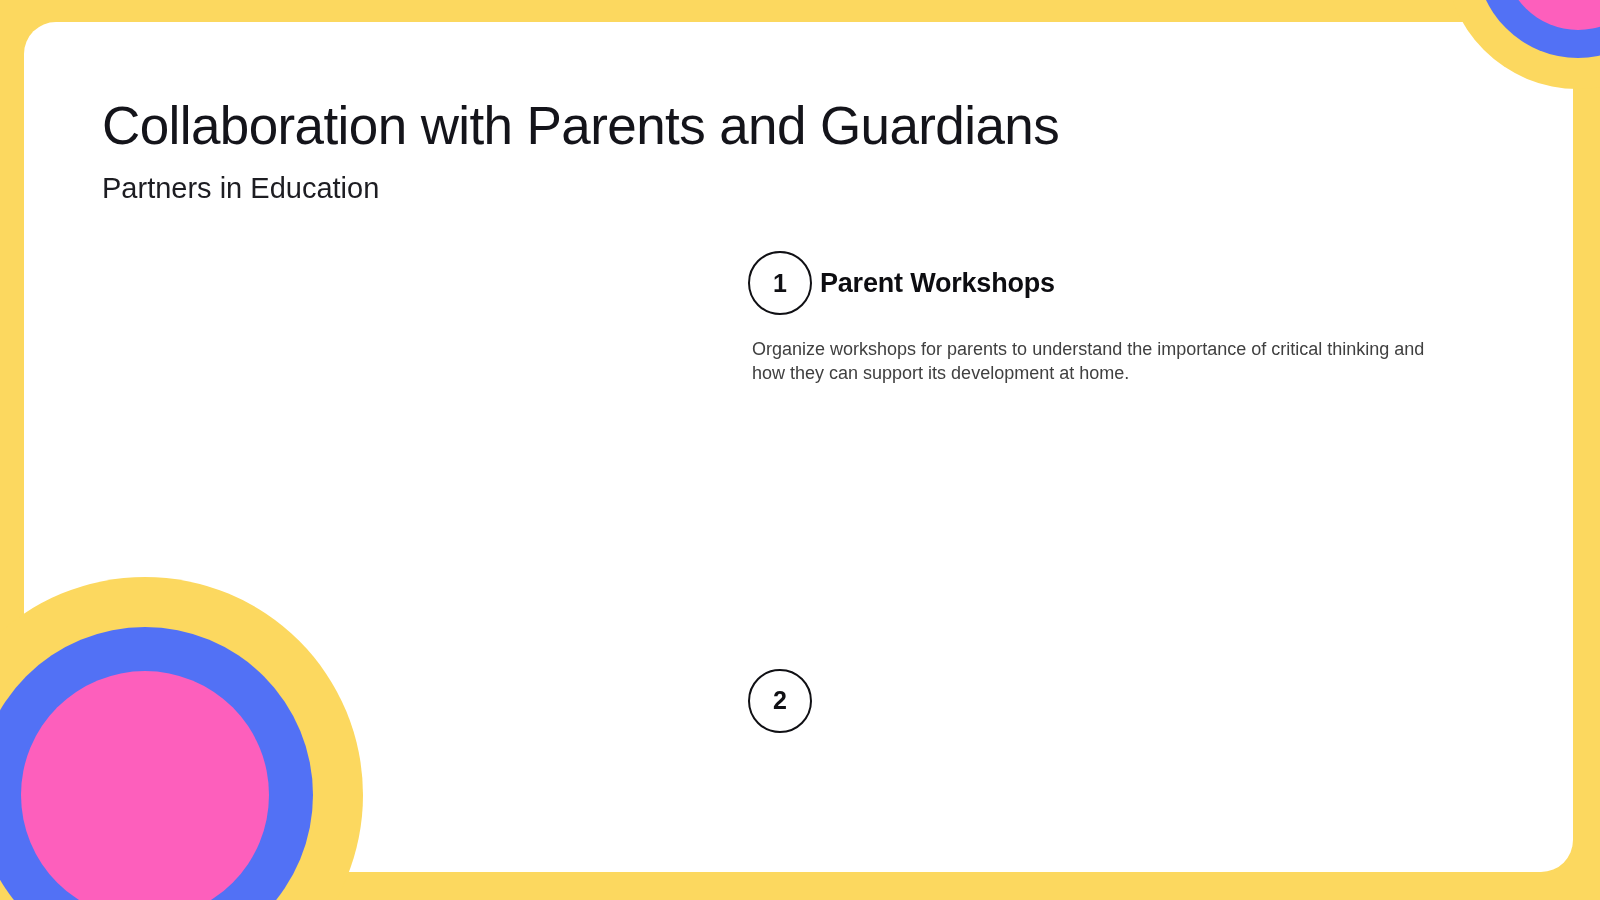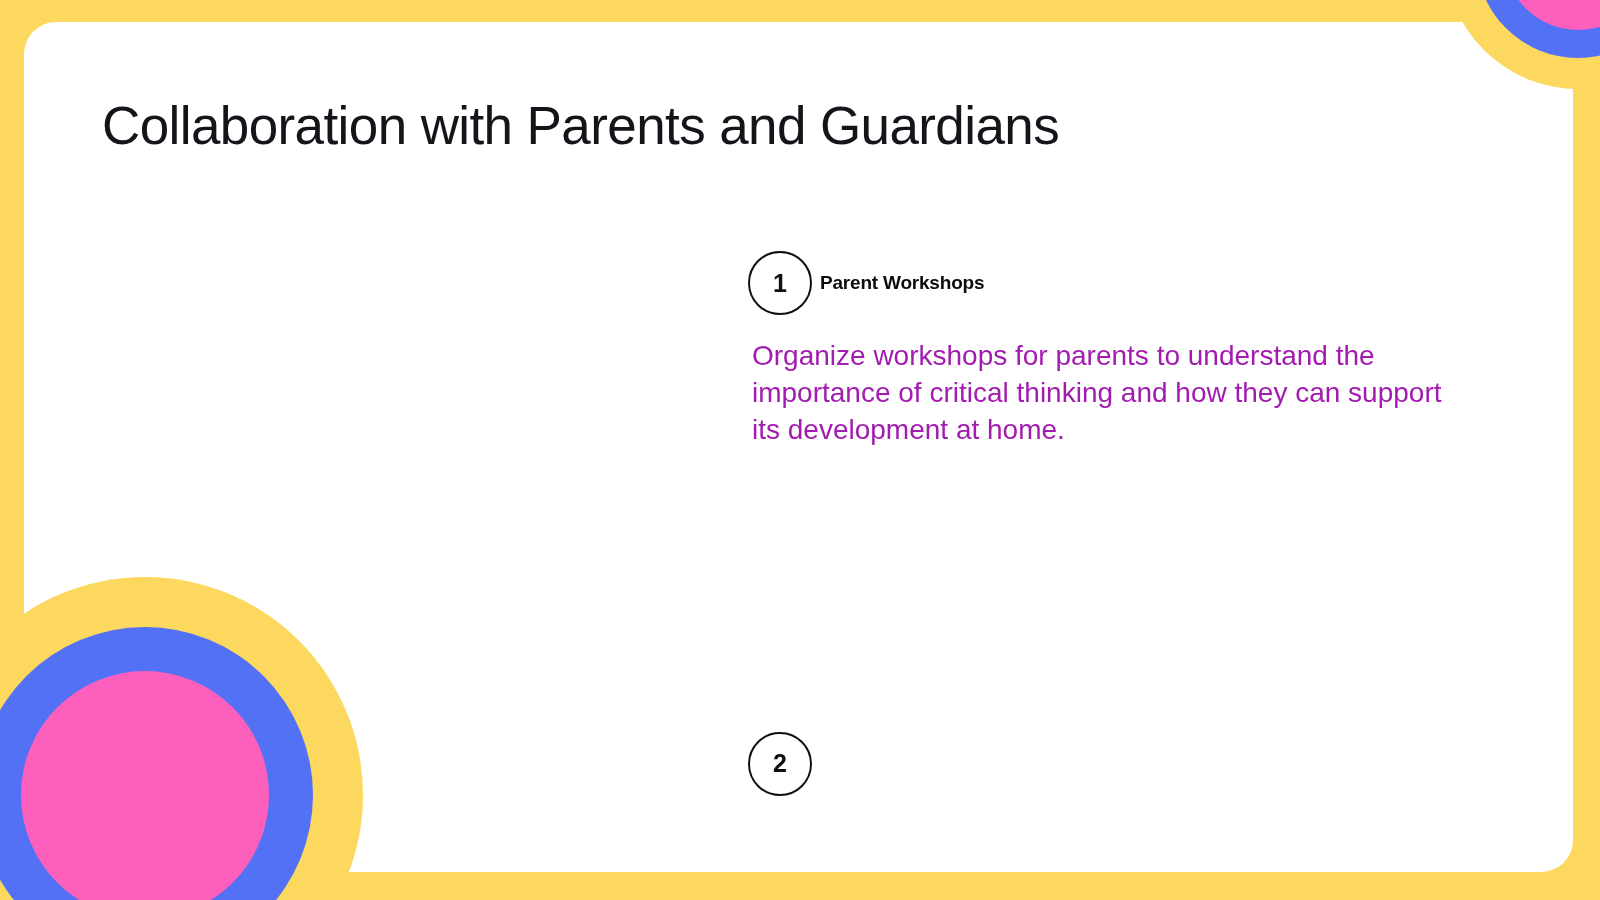--- a/index.html
+++ b/index.html
@@ -139,32 +139,32 @@
     display: flex;
     align-items: center;
     justify-content: center;
     font-size: 25px;
     font-weight: 700;
     color: #101014;
     box-sizing: border-box;
   }
   .item-title {
     margin: 0 0 0 8px;
-    font-size: 19px;
+    font-size: 27px;
     font-weight: 700;
     letter-spacing: -0.2px;
     color: #0d0d11;
     white-space: nowrap;
   }
   .item-desc {
     margin: 22px 0 0 4px;
-    font-size: 28px;
+    font-size: 18px;
     font-weight: 400;
     line-height: 1.32;
-    color: #a21caf;
+    color: #404040;
     width: 706px;
   }
 </style>
 </head>
 <body>
 
 <div class="slide" style="--brand-yellow: #FCD85F;">
 
   <div class="card"></div>
 
@@ -175,20 +175,21 @@
   </div>
 
   <div class="deco" id="deco-top-right">
     <div class="ring ring-outer" style="background: rgb(252, 216, 95);"></div>
     <div class="ring ring-middle" style="background: rgb(82, 113, 245);"></div>
     <div class="ring ring-inner" style="background: rgb(253, 95, 188);"></div>
   </div>
 
   <div class="header">
     <h1 class="slide-title">Collaboration with Parents and Guardians</h1>
+    <p class="slide-subtitle">Partners in Education</p>
   </div>
 
   <div class="body-area">
 
     <div class="media-column"></div>
 
     <div class="items-column">
 
       <div class="item-block">
         <div class="item-head">

